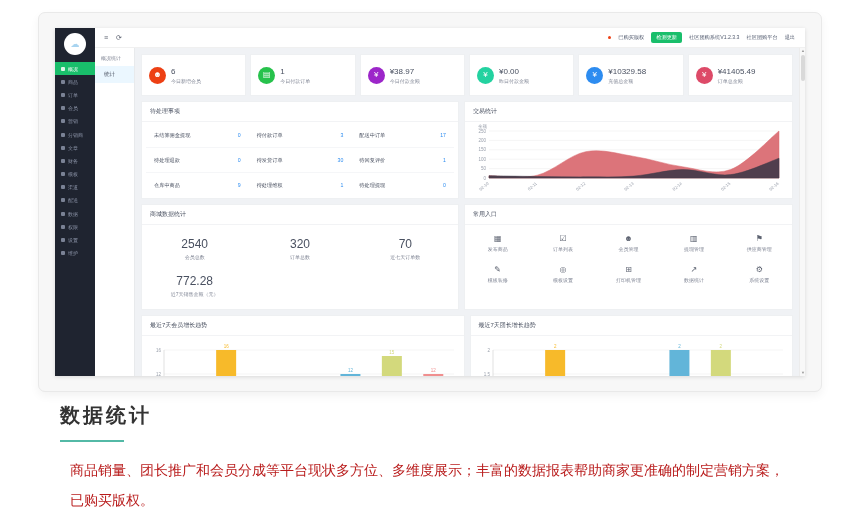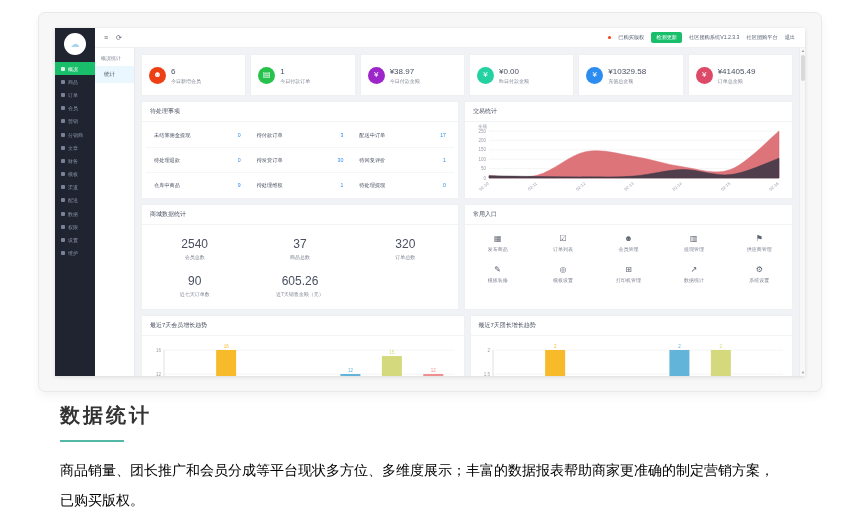--- a/index.html
+++ b/index.html
@@ -78,21 +78,21 @@
   .scrollbar{position:absolute;right:0;top:20px;width:6px;bottom:0;background:#f8f8f8;
              border-left:1px solid #ececec;}
   .sb-arrow{position:absolute;left:0;width:6px;text-align:center;font-size:4px;color:#999;line-height:6px;}
   .sb-up{top:0;} .sb-down{bottom:0;}
   .sb-thumb{position:absolute;left:1px;top:7px;width:4px;height:26px;background:#d9d9d9;border-radius:2px;}
 
   
   .footer{position:absolute;left:60px;top:402px;width:758px;}
   .footer h2{margin:0;font-size:20px;color:#333;font-weight:bold;letter-spacing:3px;}
   .underline{width:64px;height:2px;margin-top:11px;}
-  .footer p{margin:13px 0 0;font-size:14px;color:#000000;line-height:30px;}
+  .footer p{margin:13px 10px 0;font-size:14px;color:#b91c1c;line-height:30px;}
 </style>
 </head>
 <body>
 
 <div class="frame">
   <div class="dash">
 
     <div class="darkbar">
       <div class="logo">
         <span class="logo-glyph">☁</span>
@@ -299,33 +299,29 @@
 
       <div class="row">
         <div class="panel panel-left">
           <div class="panel-title">商城数据统计</div>
           <div class="mall-grid">
               <div class="mall-cell">
                 <div class="mall-value">2540</div>
                 <div class="mall-label">会员总数</div>
               </div>
               <div class="mall-cell">
-                <div class="mall-value">37</div>
-                <div class="mall-label">商品总数</div>
-              </div>
-              <div class="mall-cell">
                 <div class="mall-value">320</div>
                 <div class="mall-label">订单总数</div>
               </div>
               <div class="mall-cell">
-                <div class="mall-value">90</div>
+                <div class="mall-value">70</div>
                 <div class="mall-label">近七天订单数</div>
               </div>
               <div class="mall-cell">
-                <div class="mall-value">605.26</div>
+                <div class="mall-value">772.28</div>
                 <div class="mall-label">近7天销售金额（元）</div>
               </div>
             </div>
         </div>
         <div class="panel panel-right">
           <div class="panel-title">常用入口</div>
           <div class="entries-grid">
               <div class="entry">
                 <div class="entry-icon">▦</div>
                 <div class="entry-label">发布商品</div>

